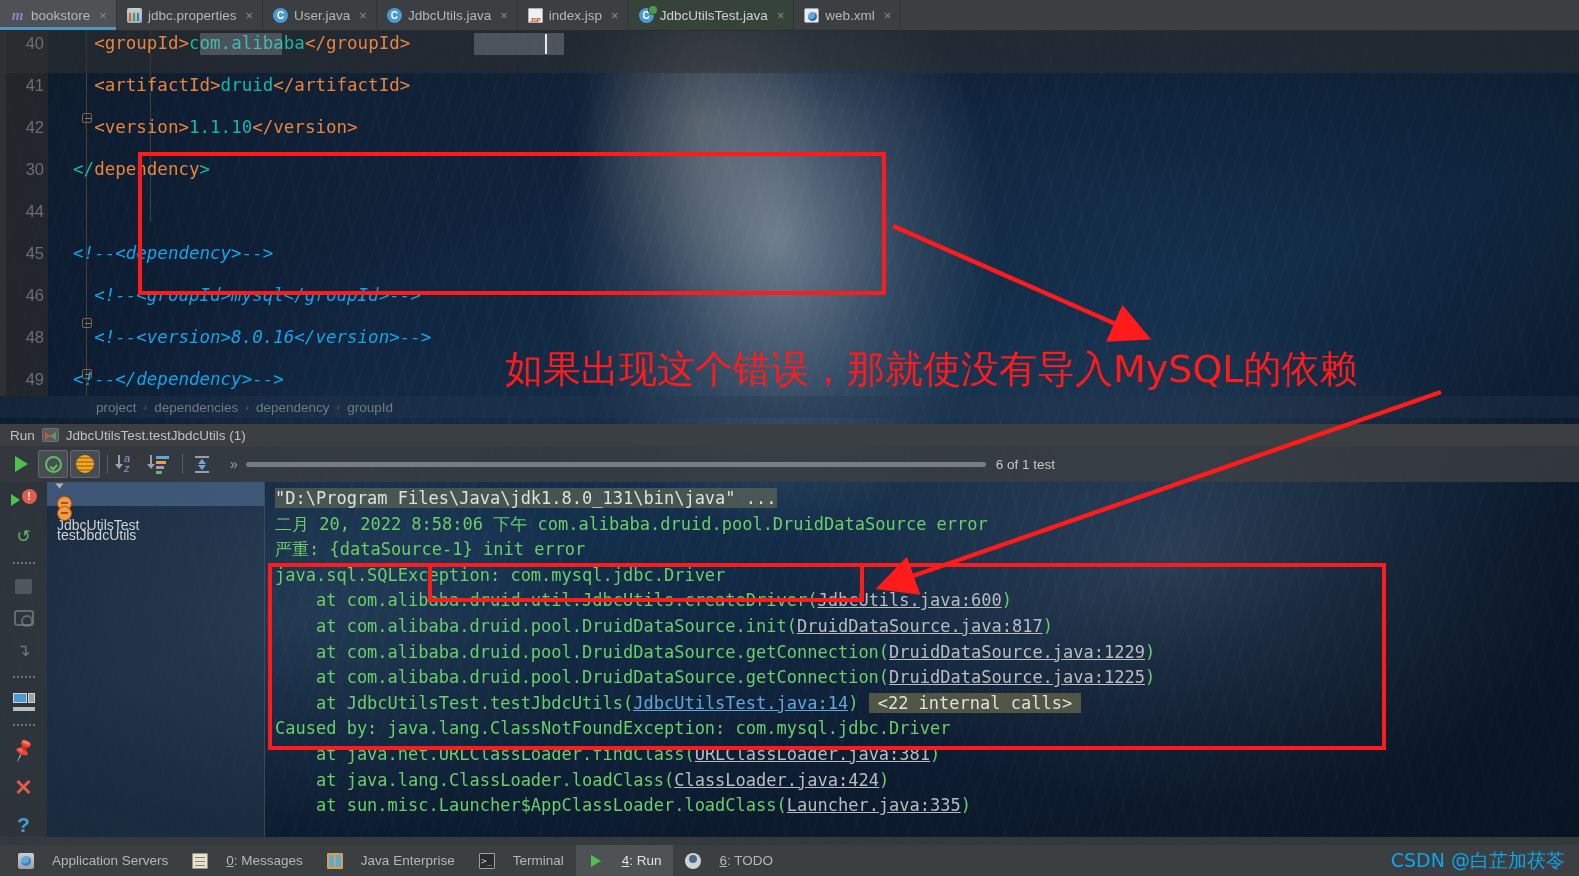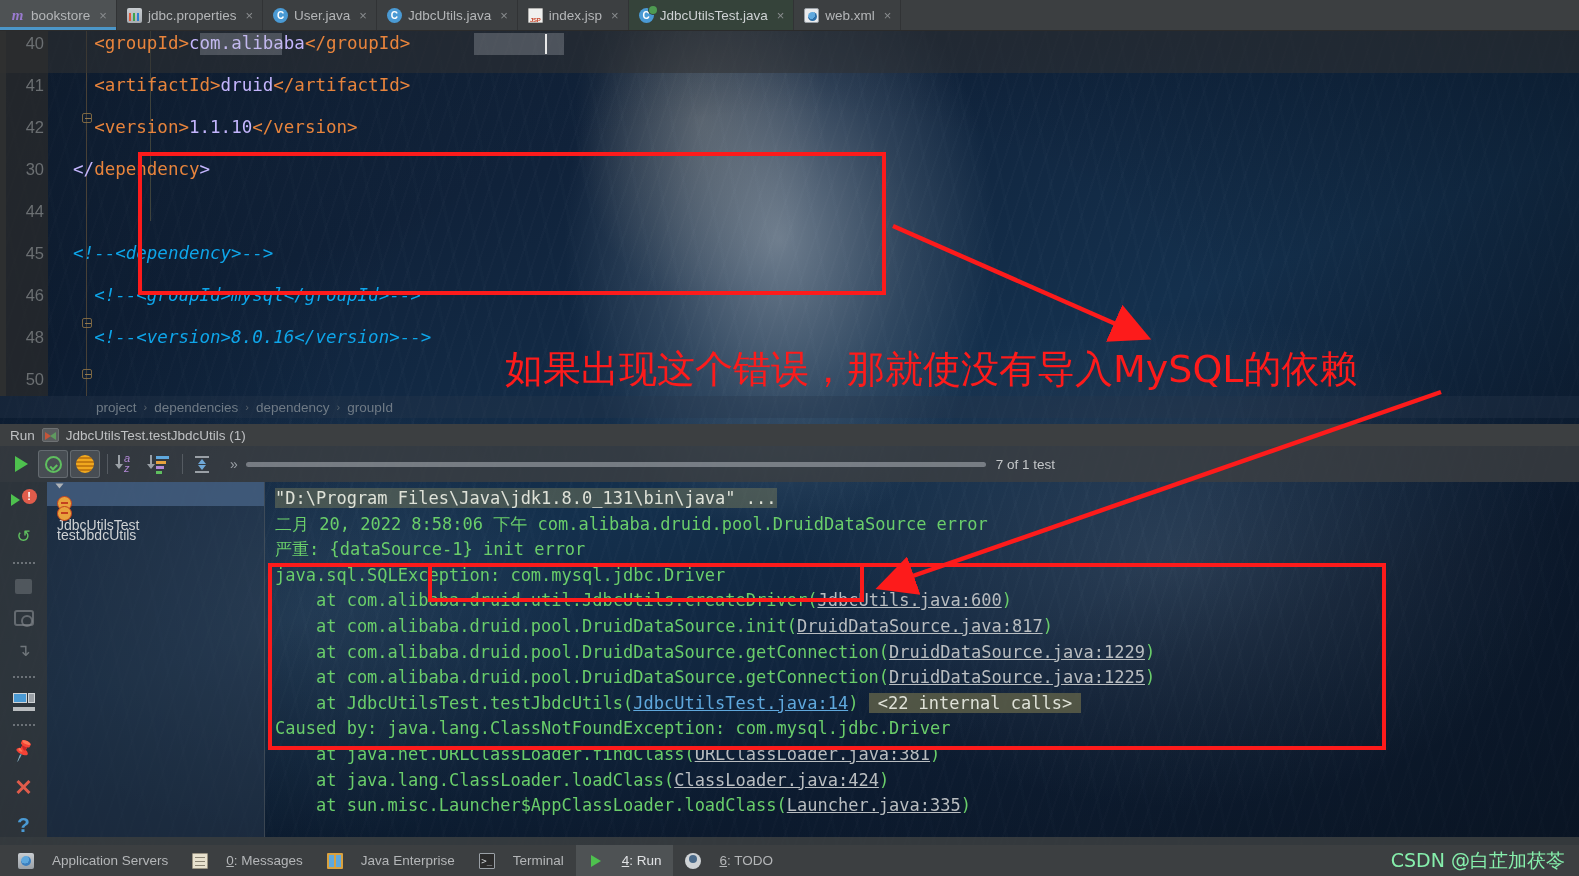--- a/index.html
+++ b/index.html
@@ -140,21 +140,21 @@
     font-family: "DejaVu Sans Mono", monospace; font-size: 17.5px;
     white-space: pre;
   }
   .lrow.cur { background: rgba(50,50,50,0.55); }
   .lnum {
     position: absolute; left: 0; width: 44px; text-align: right;
     color: #6b6f72; font-size: 16.5px; font-family: "Liberation Sans", sans-serif;
   }
   .lcode { position: absolute; left: 52px; color: #a9b7c6; }
   .tag { color: #e8843c; }
-  .txt { color: #c4b5fd; }
+  .txt { color: #14b8a6; }
   .cmt { color: #0ea5e9; font-style: italic; }
   .fold-col {
     position: absolute; left: 86px; top: 0; bottom: 0; width: 1px;
     background: rgba(120,95,60,0.55);
   }
   .fold-col2 {
     position: absolute; left: 150px; top: 0; height: 190px; width: 1px;
     background: rgba(120,110,70,0.45);
   }
   .fold-h {
@@ -334,21 +334,21 @@
   .sbic-msg { background:#e8e2cf; border:1px solid #9a9484; border-radius:1px; }
   .sbic-msg::after { content:""; position:absolute; left:2px; top:3px; right:2px; height:1.5px; background:#8a8474; box-shadow: 0 4px 0 #8a8474, 0 8px 0 #8a8474; }
   .sbic-ee { background:#d9a13f; border-radius:1px; }
   .sbic-ee::after { content:""; position:absolute; left:2px; top:2px; width:5px; height:12px; background:#5fa8dd; box-shadow: 7px 0 0 #5fa8dd; }
   .sbic-term { background:#2b2b2b; border:1px solid #9aa0a6; border-radius:1px; color:#cfd3d6; font-size:9px; line-height:14px; text-align:center; font-family:"DejaVu Sans Mono", monospace; }
   .sbic-run .tri { position:absolute; left:3px; top:2px; border-left:10px solid #4ec14e; border-top:6px solid transparent; border-bottom:6px solid transparent; }
   .sbic-todo { background:#cfd3d6; border-radius:50%; position:relative; }
   .sbic-todo::after { content:""; position:absolute; left:4px; top:2px; width:8px; height:8px; border-radius:50%; background:#4a6a8a; }
   .watermark {
     position: absolute; right: 14px; top: 848px; z-index: 9;
-    color: #86efac; font-size: 19px; font-family: "DejaVu Sans", sans-serif;
+    color: #0ea5e9; font-size: 19px; font-family: "DejaVu Sans", sans-serif;
   }
   .hsplit {
     position:absolute; left:0; top:837px; width:1579px; height:8px; z-index:5;
     background: rgba(60,63,65,0.85);
   }
 </style>
 </head>
 <body>
 
 <div id="app">
@@ -408,20 +408,21 @@
     <div class="fold-h" style="top:82px"></div>
     <div class="lines" id="codelines">
         <div class="lrow cur"><span class="lnum">40</span><span class="lcode"><span class="txt">    </span><span class="tag">&lt;</span><span class="tag">groupId</span><span class="tag">&gt;</span><span class="txt">com.alibaba</span><span class="tag">&lt;/</span><span class="tag">groupId</span><span class="tag">&gt;</span></span><span class="sel-hl" style="left: 200px; width: 82px;"></span><span class="sel-hl" style="left: 474px; width: 90px;"></span><span class="caret" style="left: 545px;"></span></div>
         <div class="lrow"><span class="lnum">41</span><span class="lcode"><span class="txt">    </span><span class="tag">&lt;artifactId&gt;</span><span class="txt">druid</span><span class="tag">&lt;/artifactId&gt;</span></span></div>
         <div class="lrow"><span class="lnum">42</span><span class="lcode"><span class="txt">    </span><span class="tag">&lt;version&gt;</span><span class="txt">1.1.10</span><span class="tag">&lt;/version&gt;</span></span></div>
         <div class="lrow"><span class="lnum">30</span><span class="lcode"><span class="txt">  </span><span class="txt">&lt;/</span><span class="tag">dependency</span><span class="txt">&gt;</span></span></div>
         <div class="lrow"><span class="lnum">44</span><span class="lcode"></span></div>
         <div class="lrow"><span class="lnum">45</span><span class="lcode"><span class="txt">  </span><span class="cmt">&lt;!--&lt;dependency&gt;--&gt;</span></span></div>
         <div class="lrow"><span class="lnum">46</span><span class="lcode"><span class="txt">    </span><span class="cmt">&lt;!--&lt;groupId&gt;mysql&lt;/groupId&gt;--&gt;</span></span></div>
         <div class="lrow"><span class="lnum">48</span><span class="lcode"><span class="txt">    </span><span class="cmt">&lt;!--&lt;version&gt;8.0.16&lt;/version&gt;--&gt;</span></span></div>
+        <div class="lrow"><span class="lnum">49</span><span class="lcode"><span class="txt">  </span><span class="cmt">&lt;!--&lt;/dependency&gt;--&gt;</span></span></div>
         <div class="lrow"><span class="lnum">50</span><span class="lcode"></span></div>
         <div class="lrow"><span class="lnum">51</span><span class="lcode"><span class="txt"></span><span class="txt">&lt;/</span><span class="tag">dependencies</span><span class="txt">&gt;</span></span></div>
         <div class="lrow"><span class="lnum">52</span><span class="lcode"></span></div>
         <div class="lrow"><span class="lnum">53</span><span class="lcode"><span class="txt"></span><span class="txt">&lt;</span><span class="tag">build</span><span class="txt">&gt;</span></span></div>
       </div>
   </div>
 
   <div class="breadcrumb" id="breadcrumb">
       <span>project</span>
       <span class="sep">›</span>
@@ -471,21 +472,21 @@
     <div class="tbtn">
       <span class="expandic">
         <i class="ln t1"></i>
           <i class="up"></i>
           <i class="dn"></i>
           <i class="ln t2"></i>
       </span>
     </div>
     <span class="chev2">»</span>
     <div class="progbar"></div>
-    <span class="testcount">7 of 1 test</span>
+    <span class="testcount">6 of 1 test</span>
   </div>
 
   <div class="toolstrip">
     <div class="tsicon ts-rerun">
         <span class="tri"></span>
         <span class="bang">!</span>
       </div>
     <div class="tsicon ts-loop">↺</div>
     <div class="ts-dots"></div>
     <div class="tsicon ts-sq"></div>

